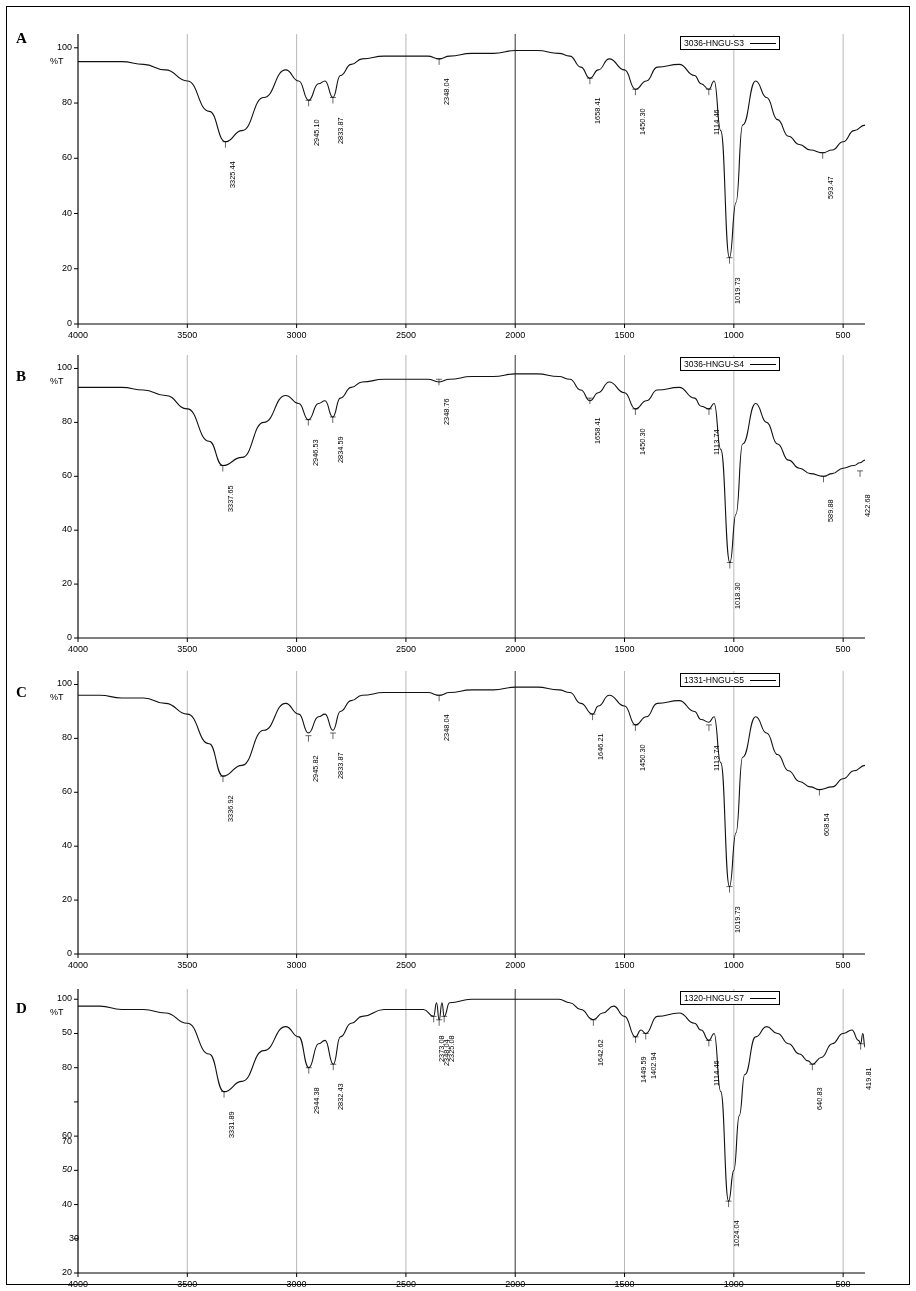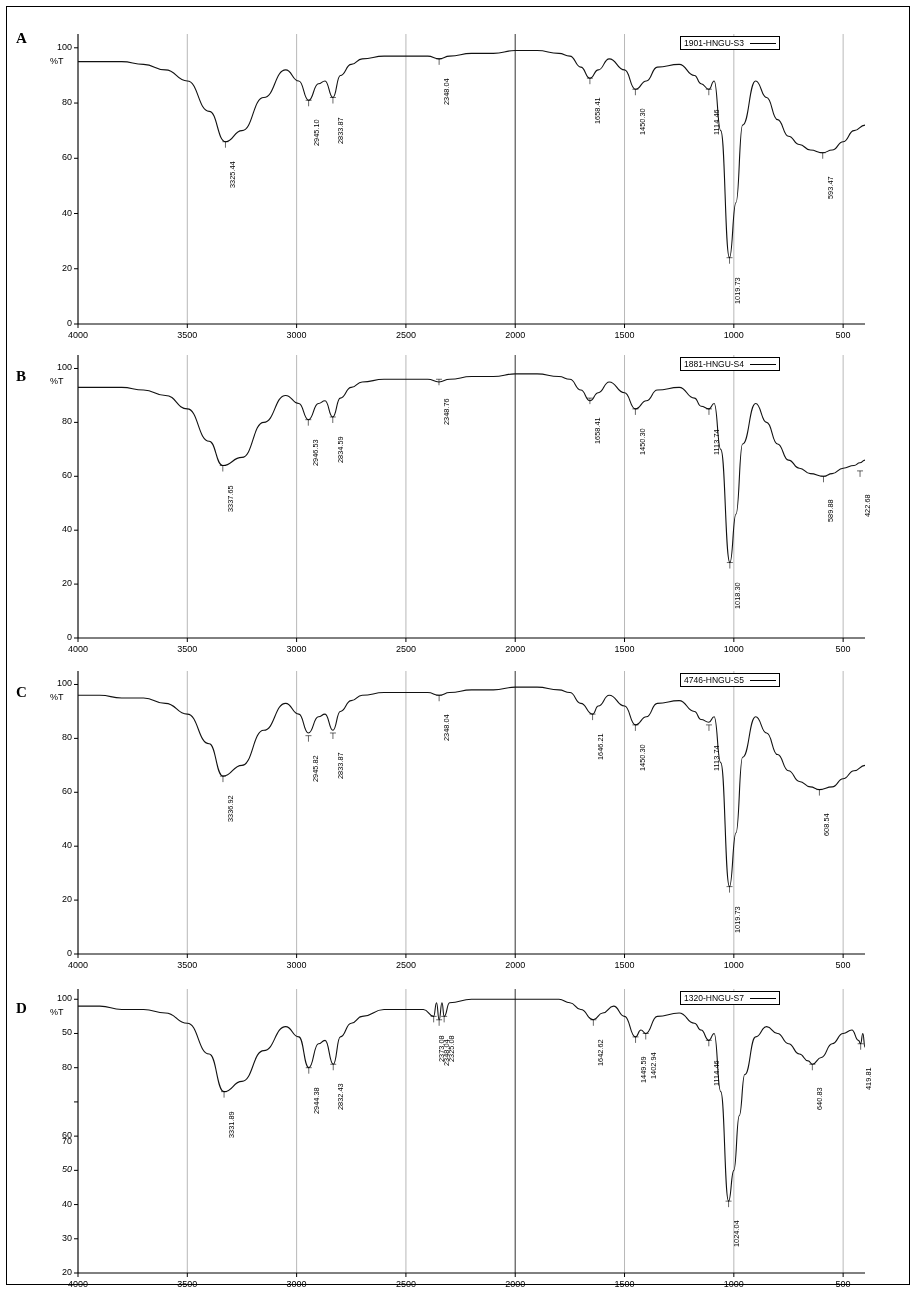--- a/index.html
+++ b/index.html
@@ -82,21 +82,21 @@
       <div class="ylabel" style="left: 50px; top: 55.8095px;">%T</div>
       <div class="xtick" style="left: 58px; top: 330px;">4000</div>
       <div class="xtick" style="left: 167.306px; top: 330px;">3500</div>
       <div class="xtick" style="left: 276.611px; top: 330px;">3000</div>
       <div class="xtick" style="left: 385.917px; top: 330px;">2500</div>
       <div class="xtick" style="left: 495.222px; top: 330px;">2000</div>
       <div class="xtick" style="left: 604.528px; top: 330px;">1500</div>
       <div class="xtick" style="left: 713.833px; top: 330px;">1000</div>
       <div class="xtick" style="left: 823.139px; top: 330px;">500</div>
       <div class="legend" style="left: 680px; top: 36px;">
-        <span>1901-HNGU-S3</span>
+        <span>3036-HNGU-S3</span>
         <span class="line"></span>
       </div>
       <div class="peaklabel" style="left: 228.466px; top: 187.714px;">3325.44</div>
       <div class="peaklabel" style="left: 311.613px; top: 146.286px;">2945.10</div>
       <div class="peaklabel" style="left: 335.929px; top: 143.524px;">2833.87</div>
       <div class="peaklabel" style="left: 442.137px; top: 104.857px;">2348.04</div>
       <div class="peaklabel" style="left: 592.898px; top: 124.19px;">1658.41</div>
       <div class="peaklabel" style="left: 638.393px; top: 135.238px;">1450.30</div>
       <div class="peaklabel" style="left: 711.811px; top: 135.238px;">1114.46</div>
       <div class="peaklabel" style="left: 732.52px; top: 303.714px;">1019.73</div>
@@ -158,21 +158,21 @@
       <div class="ylabel" style="left: 50px; top: 376.476px;">%T</div>
       <div class="xtick" style="left: 58px; top: 644px;">4000</div>
       <div class="xtick" style="left: 167.306px; top: 644px;">3500</div>
       <div class="xtick" style="left: 276.611px; top: 644px;">3000</div>
       <div class="xtick" style="left: 385.917px; top: 644px;">2500</div>
       <div class="xtick" style="left: 495.222px; top: 644px;">2000</div>
       <div class="xtick" style="left: 604.528px; top: 644px;">1500</div>
       <div class="xtick" style="left: 713.833px; top: 644px;">1000</div>
       <div class="xtick" style="left: 823.139px; top: 644px;">500</div>
       <div class="legend" style="left: 680px; top: 357px;">
-        <span>1881-HNGU-S4</span>
+        <span>3036-HNGU-S4</span>
         <span class="line"></span>
       </div>
       <div class="peaklabel" style="left: 225.797px; top: 511.505px;">3337.65</div>
       <div class="peaklabel" style="left: 311.3px; top: 465.686px;">2946.53</div>
       <div class="peaklabel" style="left: 335.772px; top: 462.99px;">2834.59</div>
       <div class="peaklabel" style="left: 441.979px; top: 425.257px;">2348.76</div>
       <div class="peaklabel" style="left: 592.898px; top: 444.124px;">1658.41</div>
       <div class="peaklabel" style="left: 638.393px; top: 454.905px;">1450.30</div>
       <div class="peaklabel" style="left: 711.969px; top: 454.905px;">1113.74</div>
       <div class="peaklabel" style="left: 732.833px; top: 608.533px;">1018.30</div>
@@ -233,21 +233,21 @@
       <div class="ylabel" style="left: 50px; top: 692.476px;">%T</div>
       <div class="xtick" style="left: 58px; top: 960px;">4000</div>
       <div class="xtick" style="left: 167.306px; top: 960px;">3500</div>
       <div class="xtick" style="left: 276.611px; top: 960px;">3000</div>
       <div class="xtick" style="left: 385.917px; top: 960px;">2500</div>
       <div class="xtick" style="left: 495.222px; top: 960px;">2000</div>
       <div class="xtick" style="left: 604.528px; top: 960px;">1500</div>
       <div class="xtick" style="left: 713.833px; top: 960px;">1000</div>
       <div class="xtick" style="left: 823.139px; top: 960px;">500</div>
       <div class="legend" style="left: 680px; top: 673px;">
-        <span>4746-HNGU-S5</span>
+        <span>1331-HNGU-S5</span>
         <span class="line"></span>
       </div>
       <div class="peaklabel" style="left: 225.957px; top: 822.114px;">3336.92</div>
       <div class="peaklabel" style="left: 311.455px; top: 781.686px;">2945.82</div>
       <div class="peaklabel" style="left: 335.929px; top: 778.99px;">2833.87</div>
       <div class="peaklabel" style="left: 442.137px; top: 741.257px;">2348.04</div>
       <div class="peaklabel" style="left: 595.565px; top: 760.124px;">1646.21</div>
       <div class="peaklabel" style="left: 638.393px; top: 770.905px;">1450.30</div>
       <div class="peaklabel" style="left: 711.969px; top: 770.905px;">1113.74</div>
       <div class="peaklabel" style="left: 732.52px; top: 932.619px;">1019.73</div>
@@ -309,21 +309,21 @@
         <line x1="857.669313888889" x2="863.669313888889" y1="1043.7469879518071" y2="1043.7469879518071" class="leader"></line>
         <line x1="860.669313888889" x2="860.669313888889" y1="1043.7469879518071" y2="1049.7469879518071" class="leader"></line>
       </svg>
       <div class="ytick" style="left: 46px; top: 993.265px;">100</div>
       <div class="ytick" style="left: 46px; top: 1027.48px;">50</div>
       <div class="ytick" style="left: 46px; top: 1061.7px;">80</div>
       <div class="ytick" style="left: 46px; top: 1095.92px; margin-top: 40px;">70</div>
       <div class="ytick" style="left: 46px; top: 1130.13px;">60</div>
       <div class="ytick" style="left: 46px; top: 1164.35px; font-style: italic;">50</div>
       <div class="ytick" style="left: 46px; top: 1198.57px;">40</div>
-      <div class="ytick" style="left: 46px; top: 1232.78px;">30</div>
+      <div class="ytick" style="left: 53px; top: 1232.78px;">30</div>
       <div class="ytick" style="left: 46px; top: 1267px;">20</div>
       <div class="ylabel" style="left: 50px; top: 1007.27px;">%T</div>
       <div class="xtick" style="left: 58px; top: 1279px;">4000</div>
       <div class="xtick" style="left: 167.306px; top: 1279px;">3500</div>
       <div class="xtick" style="left: 276.611px; top: 1279px;">3000</div>
       <div class="xtick" style="left: 385.917px; top: 1279px;">2500</div>
       <div class="xtick" style="left: 495.222px; top: 1279px;">2000</div>
       <div class="xtick" style="left: 604.528px; top: 1279px;">1500</div>
       <div class="xtick" style="left: 713.833px; top: 1279px;">1000</div>
       <div class="xtick" style="left: 823.139px; top: 1279px;">500</div>

